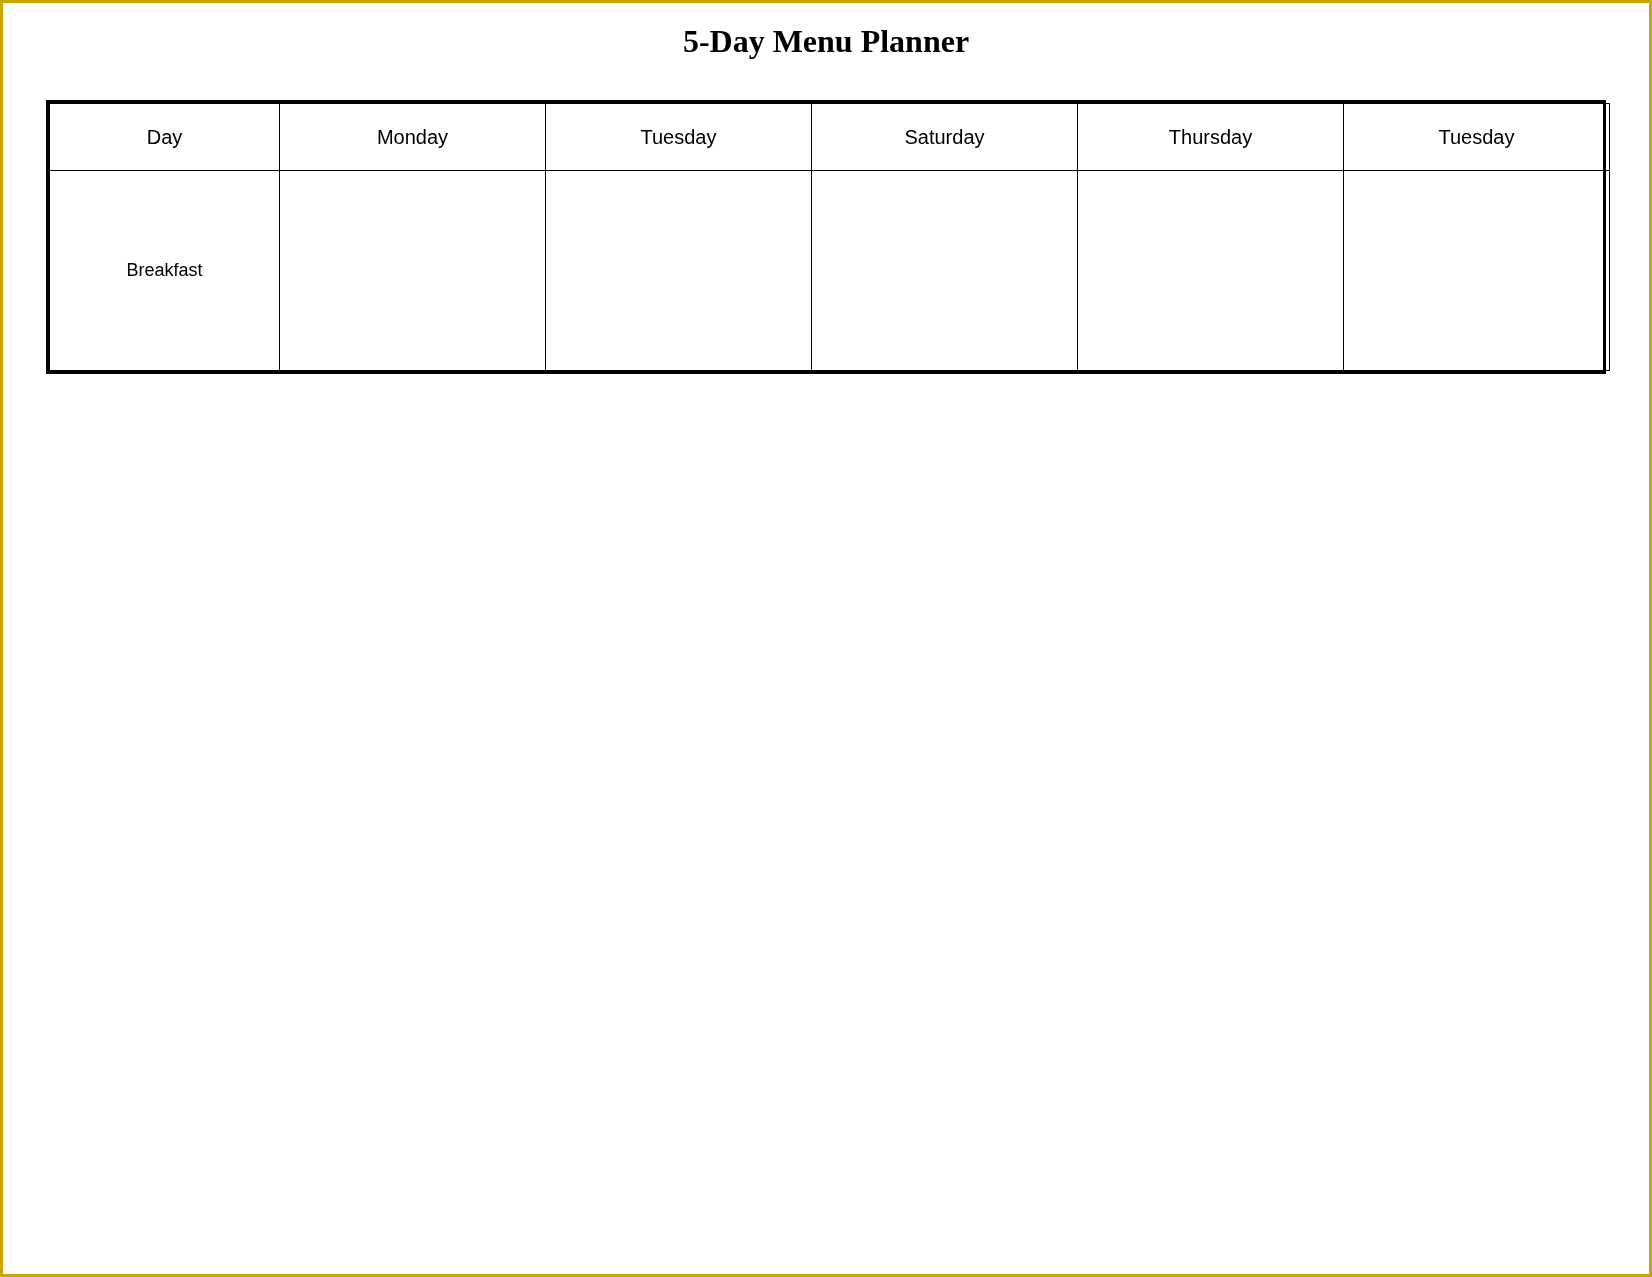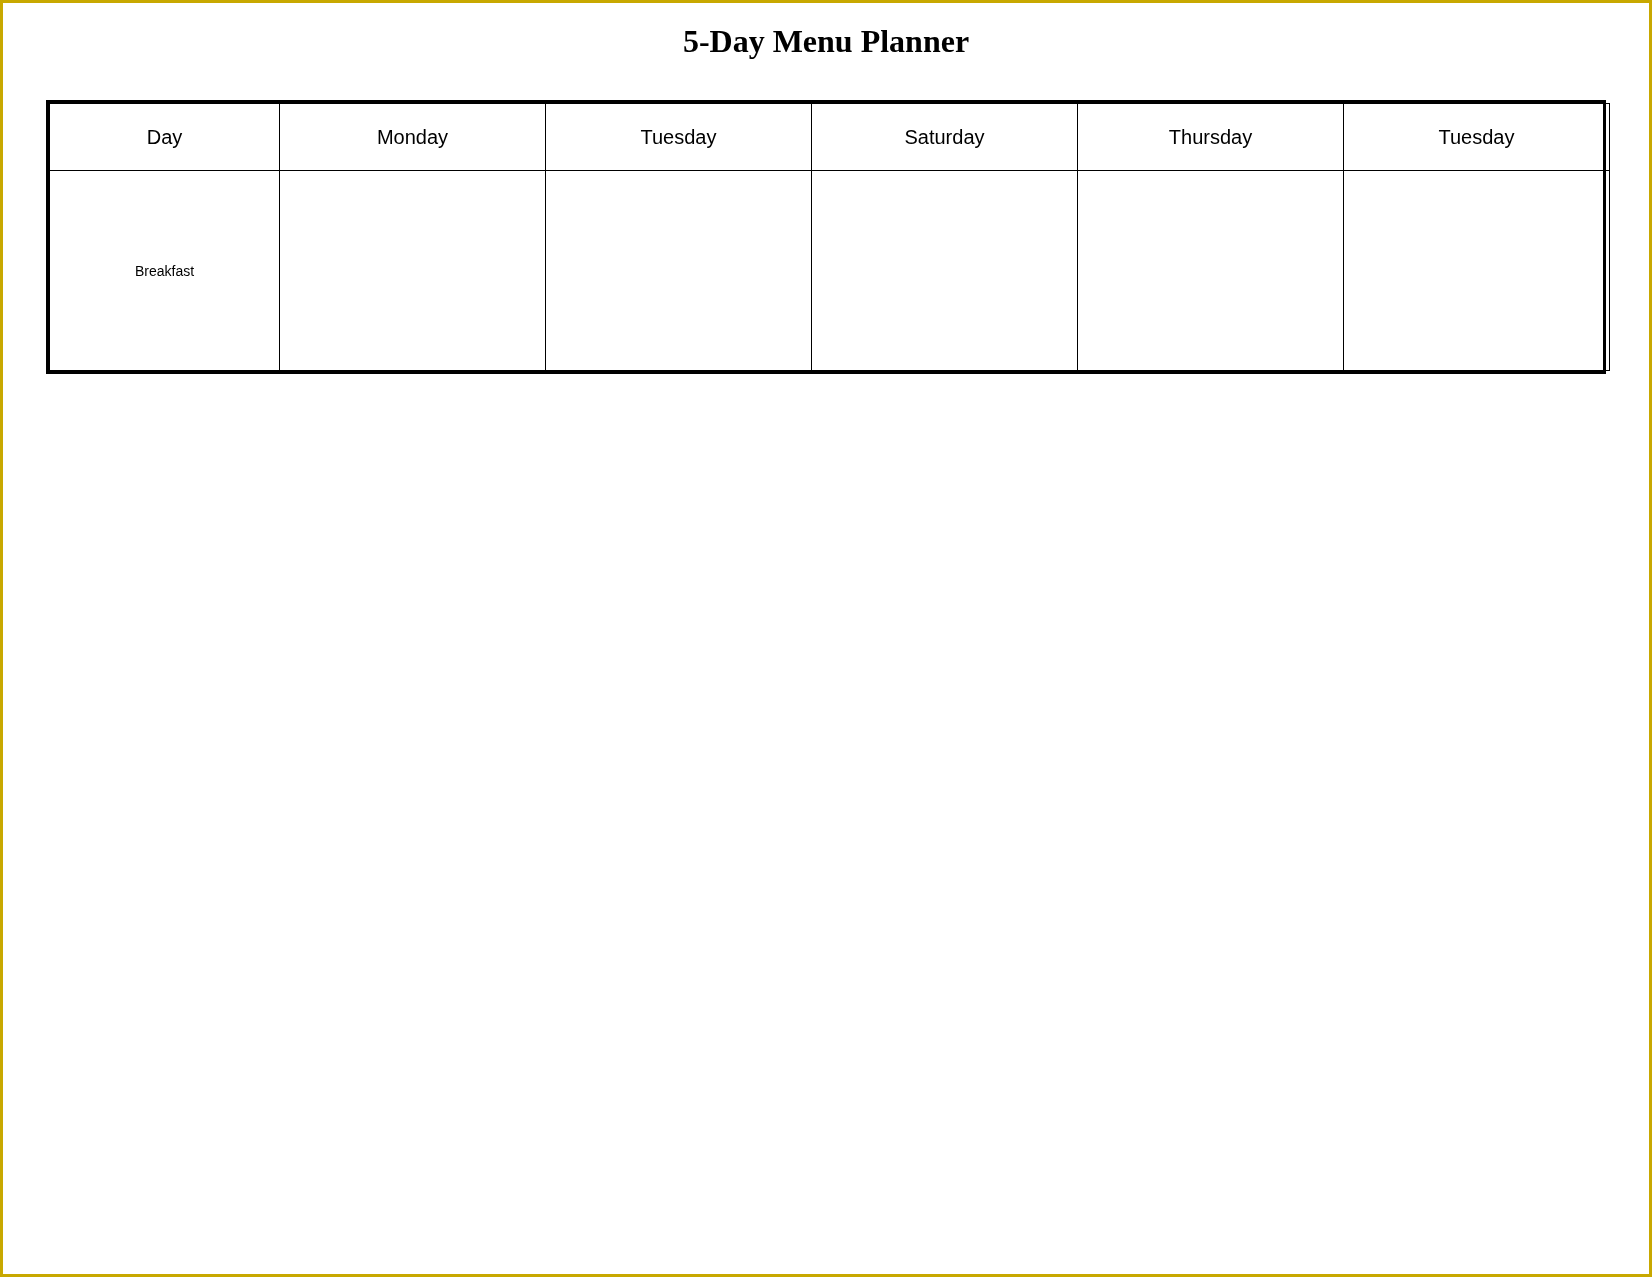--- a/index.html
+++ b/index.html
@@ -38,21 +38,21 @@
       width: 100%;
       border-collapse: collapse;
       table-layout: fixed;
     }
 
     th, td {
       border: 1.5px solid #000000;
       text-align: center;
       vertical-align: middle;
       font-family: Arial, sans-serif;
-      font-size: 14px;
+      font-size: 18px;
     }
 
     .header-row th {
       height: 67px;
       font-weight: normal;
       font-size: 20px;
     }
 
     .meal-row td {
       height: 200px;

